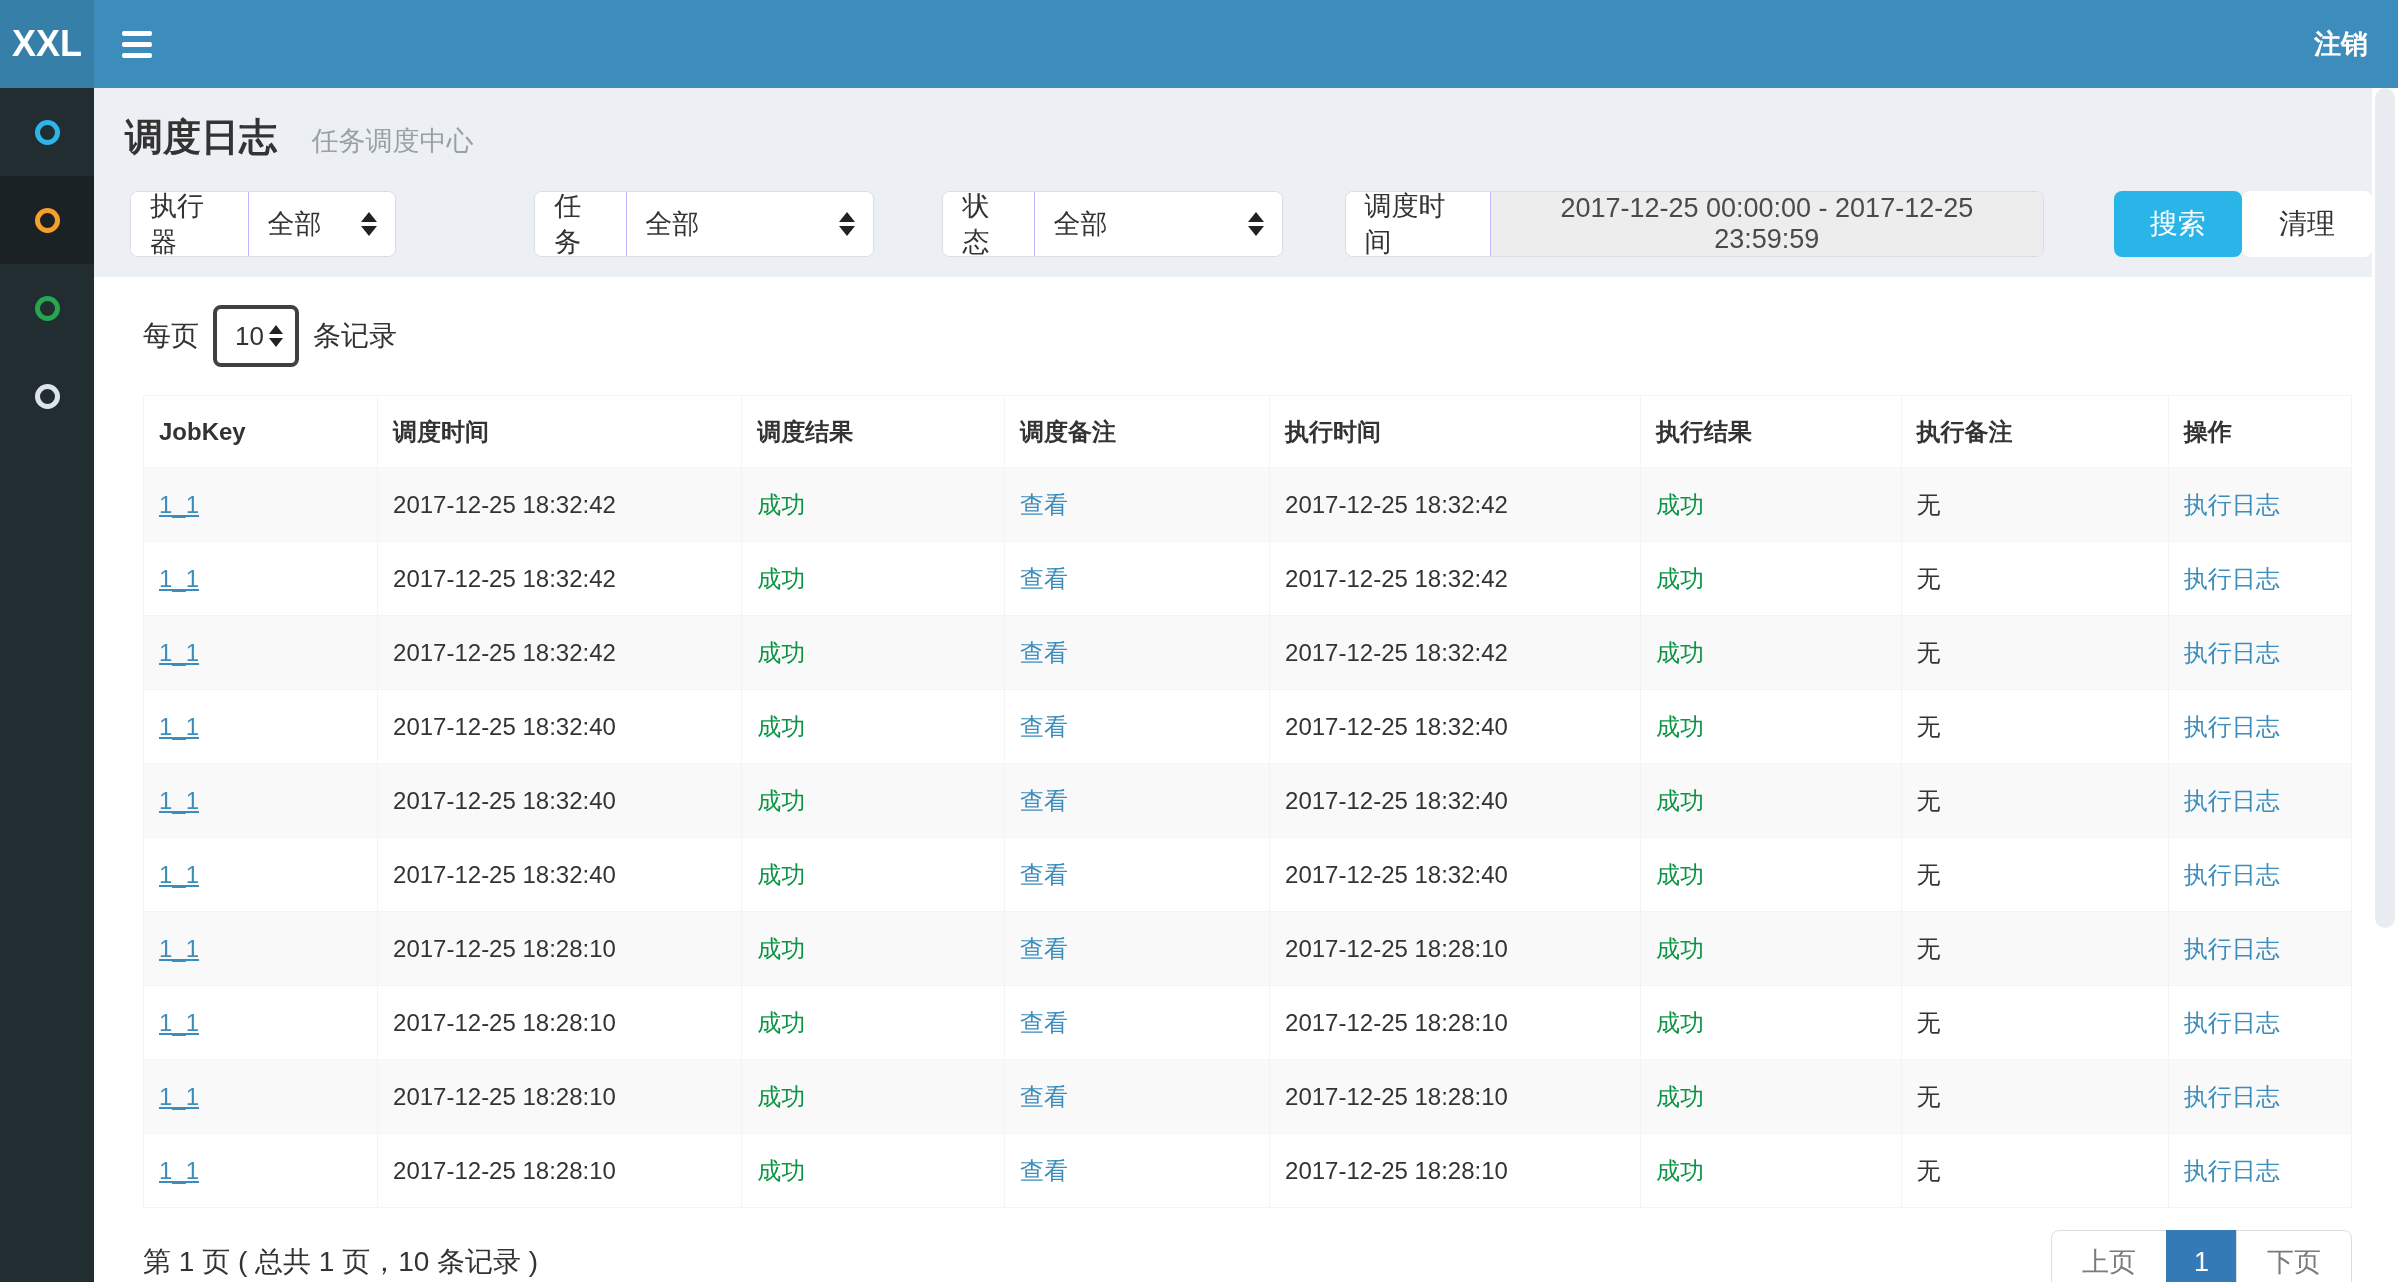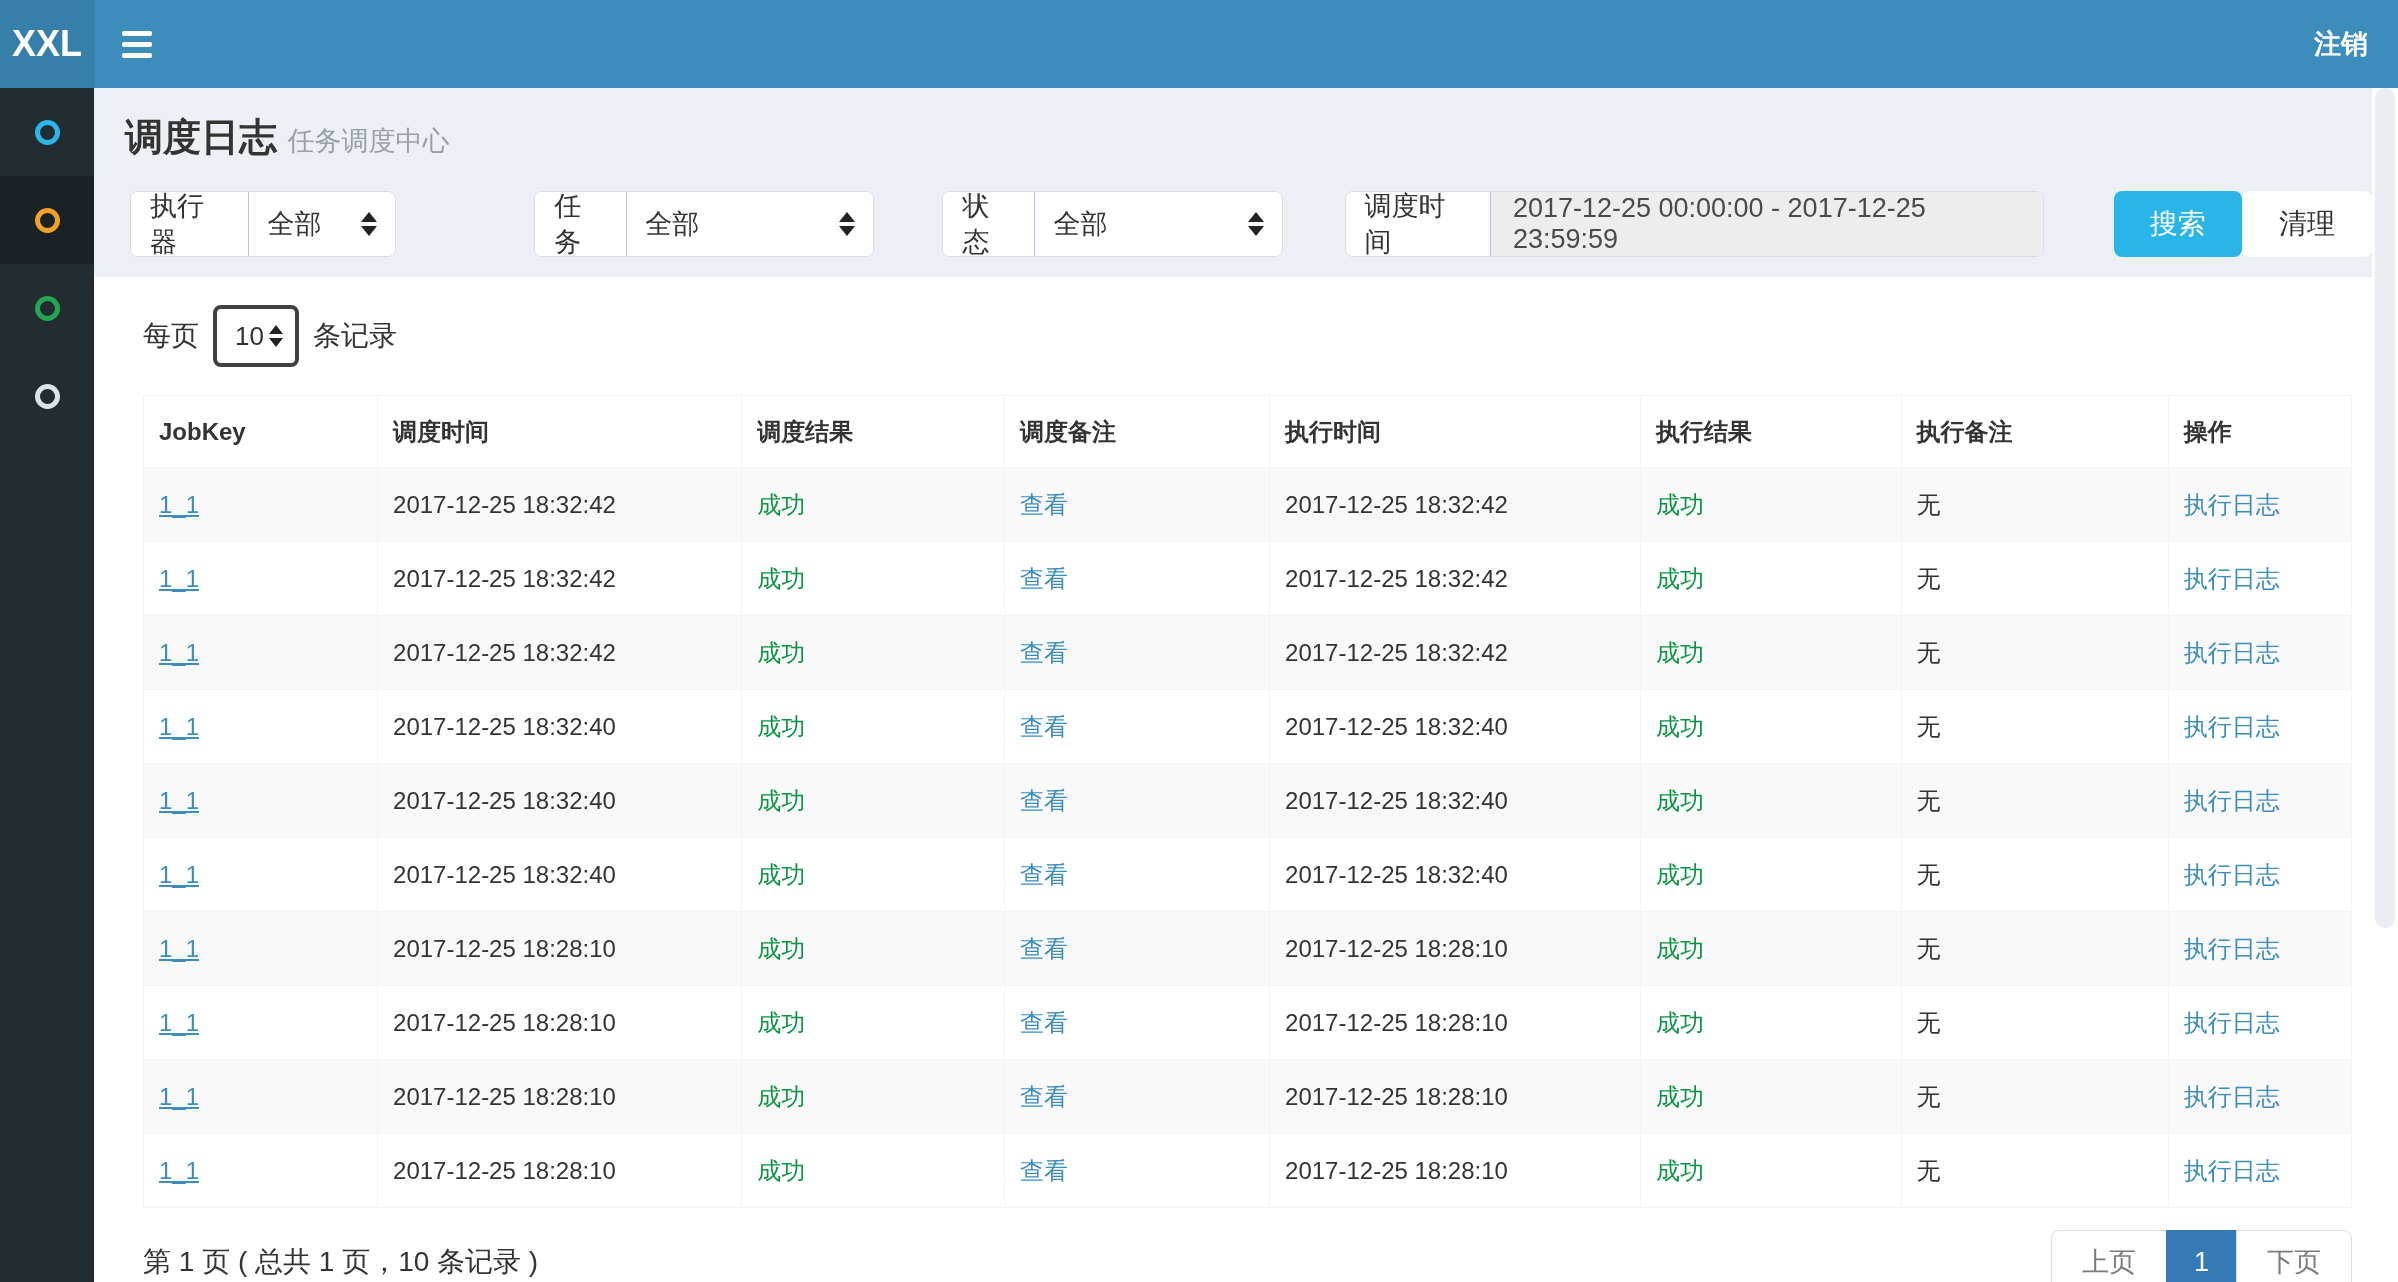--- a/index.html
+++ b/index.html
@@ -30,21 +30,21 @@
   .sidebar { width: 94px; background: #222d32; flex: 0 0 94px; }
   .side-item { height: 88px; display: flex; align-items: center; justify-content: center; cursor: pointer; }
   .side-item.active { background: #1a2226; }
   .ring { width: 25px; height: 25px; border-radius: 50%; border: 5px solid #fff; }
 
   .main { flex: 1; overflow: hidden; }
 
   
   .page-header { padding: 24px 0 6px 31px; }
   .page-header h1 { display: inline; font-size: 38px; font-weight: 700; color: #333; }
-  .page-subtitle { font-size: 27px; color: #99a0a6; margin-left: 6px; }
+  .page-subtitle { font-size: 27px; color: #99a0a6; margin-left: 30px; }
 
   
   .filters { display: flex; align-items: center; margin: 22px 26px 0 36px; }
   .igroup {
     display: flex; align-items: stretch; height: 66px;
     background: #fff; border: 1px solid #d9dde3; border-radius: 8px; overflow: hidden;
   }
   .ig-label {
     display: flex; align-items: center; padding: 0 19px;
     font-size: 27px; color: #333; background: #fff; border-right: 1px solid #c4b5fd;
@@ -58,21 +58,21 @@
   .arrows i { width: 0; height: 0; border-left: 8px solid transparent; border-right: 8px solid transparent; }
   .arrows .up { border-bottom: 10px solid #222; }
   .arrows .down { border-top: 10px solid #222; }
   .g-exec .ig-select { width: 148px; }
   .g-job .ig-select, .g-status .ig-select { width: 250px; }
   .g-job { margin-left: 138px; }
   .g-status { margin-left: 68px; }
   .g-time { margin-left: 62px; }
   .ig-input {
     display: flex; align-items: center; width: 560px; padding: 0 22px;
-    background: #ededed; color: #4a4a4a; font-size: 27px; cursor: text;
+    background: #ededed; color: #4a4a4a; font-size: 27px; cursor: text; text-align: center;
   }
   .btn { height: 66px; border: none; border-radius: 8px; font-size: 28px; cursor: pointer;
          font-family: "Liberation Sans", sans-serif; }
   .btn-search { width: 130px; margin-left: 70px; background: var(--search-btn); color: #fff; }
   .btn-clear { width: 132px; background: #fff; color: #333; }
 
   
   .box { background: #fff; margin: 20px 26px 0 0; padding: 28px 20px 30px 49px; height: 1010px; }
 
   .page-size { display: flex; align-items: center; font-size: 28px; color: #333; }

